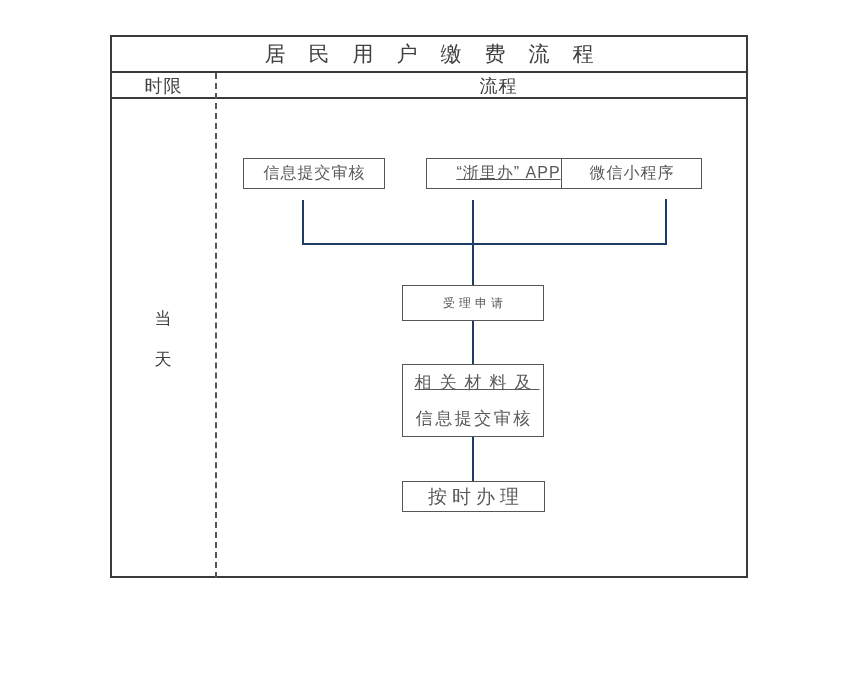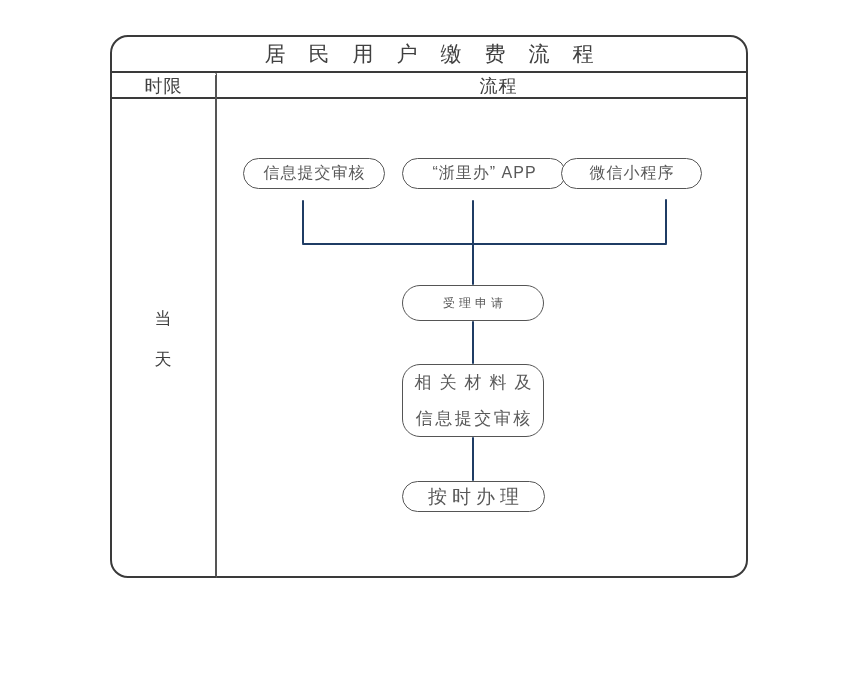--- a/index.html
+++ b/index.html
@@ -3,21 +3,21 @@
 <meta charset="utf-8">
 <style>
   :root{
     --connector:#1f3c64;
     --table-border:#3a3a3a;
     --box-border:#555555;
     --text-primary:#404040;
     --text-secondary:#595959;
     --page-bg:#ffffff;
   }
-  *{margin:0;padding:0;box-sizing:border-box;border-radius:18px;}
+  *{margin:0;padding:0;box-sizing:border-box;}
   body{
     font-family:"Liberation Sans","DejaVu Sans",sans-serif;
     background:var(--page-bg);
   }
   .page{
     position:relative;
     width:858px;height:686px;
     background:var(--page-bg);
     overflow:hidden;
   }
@@ -73,21 +73,21 @@
     z-index:2;
   }
   .entry-box{top:158px;height:31px;}
   .step-box{left:402px;width:142px;}
   .step-accept{top:285px;height:36px;font-size:12px;letter-spacing:4px;text-indent:4px;}
   .step-review{
     top:364px;height:73px;
     flex-direction:column;justify-content:center;
     font-size:17px;line-height:36px;letter-spacing:0;text-indent:0;
   }
-  .review-line1{letter-spacing:8px;text-indent:8px;}
+  .review-line1{letter-spacing:8px;text-indent:8px;text-decoration:underline;}
   .review-line2{letter-spacing:2.5px;text-indent:2.5px;}
   .step-complete{top:481px;height:31px;width:143px;font-size:19px;letter-spacing:5px;text-indent:5px;}
 </style>
 </head>
 <body>
 
 <div class="page">
 
   <div class="abs table-frame"></div>
   <div class="abs hline" style="left:110px;top:71px;width:638px;"></div>
@@ -104,21 +104,21 @@
   </div>
 
   <div class="abs conn conn-v" style="left:302px;top:200px;height:44px;"></div>
   <div class="abs conn conn-v" style="left:472px;top:200px;height:85px;"></div>
   <div class="abs conn conn-v" style="left:665px;top:199px;height:45px;"></div>
   <div class="abs conn" style="left:302px;top:243px;width:365px;height:2px;"></div>
   <div class="abs conn conn-v" style="left:472px;top:321px;height:43px;"></div>
   <div class="abs conn conn-v" style="left:472px;top:437px;height:44px;"></div>
 
   <div class="abs flow-box entry-box" style="left:243px;width:142px;">信息提交审核</div>
-  <div class="abs flow-box entry-box" style="left:402px;width:164px;">“浙里办” APP</div>
+  <div class="abs flow-box entry-box" style="left:426px;width:164px;text-decoration:underline;">“浙里办” APP</div>
   <div class="abs flow-box entry-box" style="left:561px;width:141px;">微信小程序</div>
 
   <div class="abs flow-box step-box step-accept">受理申请</div>
   <div class="abs flow-box step-box step-review">
     <span class="review-line1">相关材料及</span>
     <span class="review-line2">信息提交审核</span>
   </div>
   <div class="abs flow-box step-box step-complete">按时办理</div>
 
 </div>

